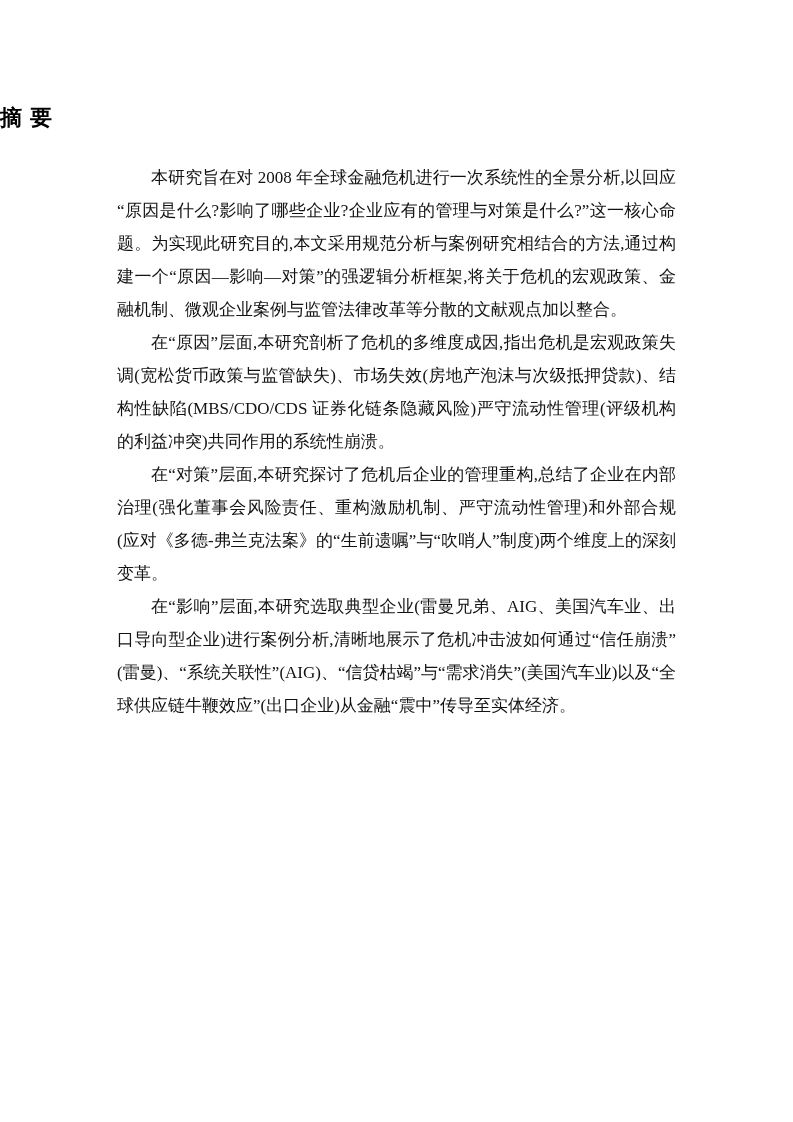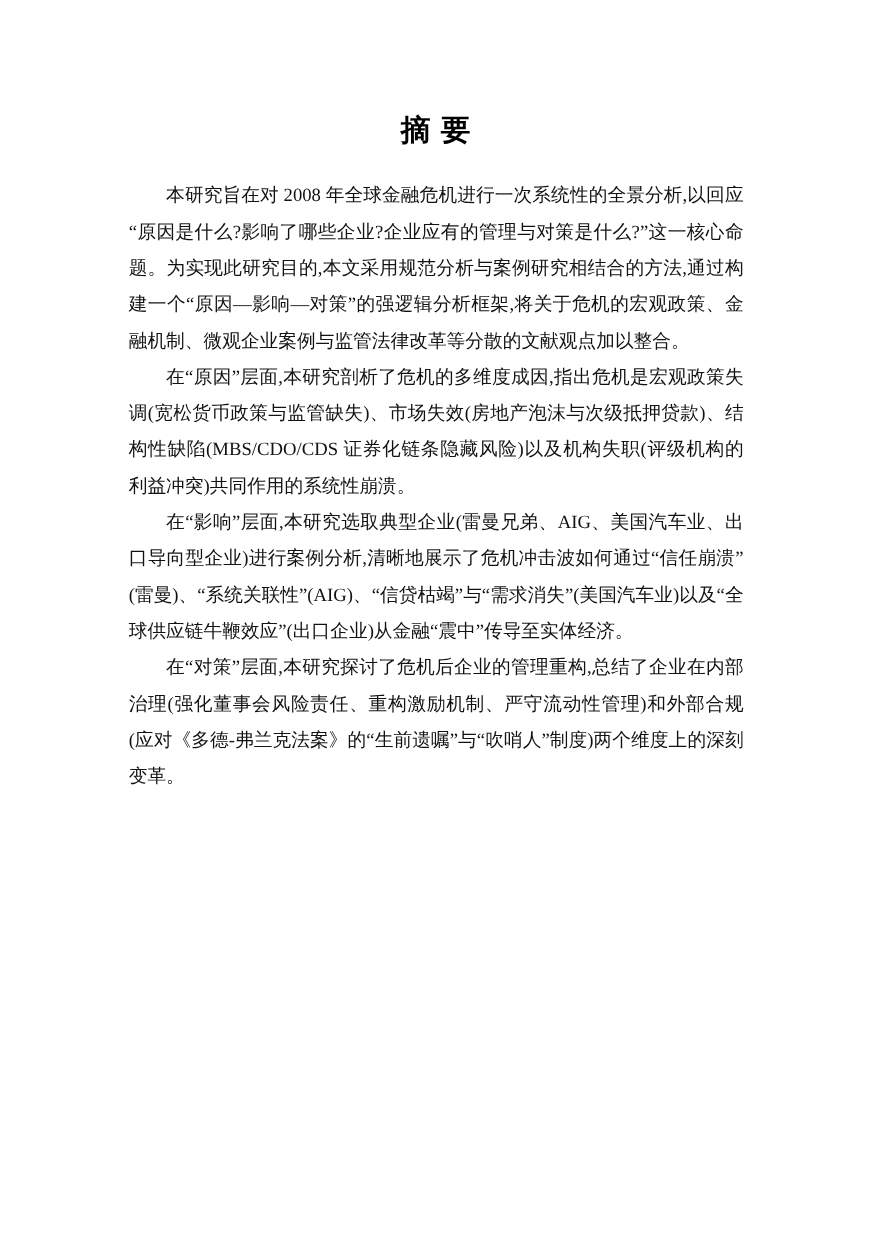--- a/index.html
+++ b/index.html
@@ -11,24 +11,23 @@
     position: relative;
     width: 793px;
     height: 1122px;
     background: #ffffff;
     overflow: hidden;
     box-sizing: border-box;
     padding-top: 101px;
   }
   .doc-title {
     margin: 0;
-    text-align: center;
     font-family: "Liberation Sans", "DejaVu Sans", sans-serif;
     font-weight: 700;
-    font-size: 27px;
+    font-size: 22px;
     line-height: 34px;
     color: #000000;
     letter-spacing: 1px;
   }
   .doc-body {
     margin: 26px 117px 0 117px;
     width: 559px;
   }
   .doc-body p {
     margin: 0;
@@ -43,17 +42,17 @@
   }
 </style>
 </head>
 <body>
 
 <div class="page">
   <h1 class="doc-title">摘  要</h1>
 
   <div class="doc-body">
     <p>本研究旨在对 2008 年全球金融危机进行一次系统性的全景分析,以回应“原因是什么?影响了哪些企业?企业应有的管理与对策是什么?”这一核心命题。为实现此研究目的,本文采用规范分析与案例研究相结合的方法,通过构建一个“原因—影响—对策”的强逻辑分析框架,将关于危机的宏观政策、金融机制、微观企业案例与监管法律改革等分散的文献观点加以整合。</p>
-    <p>在“原因”层面,本研究剖析了危机的多维度成因,指出危机是宏观政策失调(宽松货币政策与监管缺失)、市场失效(房地产泡沫与次级抵押贷款)、结构性缺陷(MBS/CDO/CDS 证券化链条隐藏风险)以及机构失职(评级机构的利益冲突)共同作用的系统性崩溃。</p>
+    <p>在“原因”层面,本研究剖析了危机的多维度成因,指出危机是宏观政策失调(宽松货币政策与监管缺失)、市场失效(房地产泡沫与次级抵押贷款)、结构性缺陷(MBS/CDO/CDS 证券化链条隐藏风险)严守流动性管理(评级机构的利益冲突)共同作用的系统性崩溃。</p>
+    <p>在“对策”层面,本研究探讨了危机后企业的管理重构,总结了企业在内部治理(强化董事会风险责任、重构激励机制、严守流动性管理)和外部合规(应对《多德-弗兰克法案》的“生前遗嘱”与“吹哨人”制度)两个维度上的深刻变革。</p>
     <p>在“影响”层面,本研究选取典型企业(雷曼兄弟、AIG、美国汽车业、出口导向型企业)进行案例分析,清晰地展示了危机冲击波如何通过“信任崩溃”(雷曼)、“系统关联性”(AIG)、“信贷枯竭”与“需求消失”(美国汽车业)以及“全球供应链牛鞭效应”(出口企业)从金融“震中”传导至实体经济。</p>
-    <p>在“对策”层面,本研究探讨了危机后企业的管理重构,总结了企业在内部治理(强化董事会风险责任、重构激励机制、严守流动性管理)和外部合规(应对《多德-弗兰克法案》的“生前遗嘱”与“吹哨人”制度)两个维度上的深刻变革。</p>
   </div>
 </div>
 
 </body></html>

